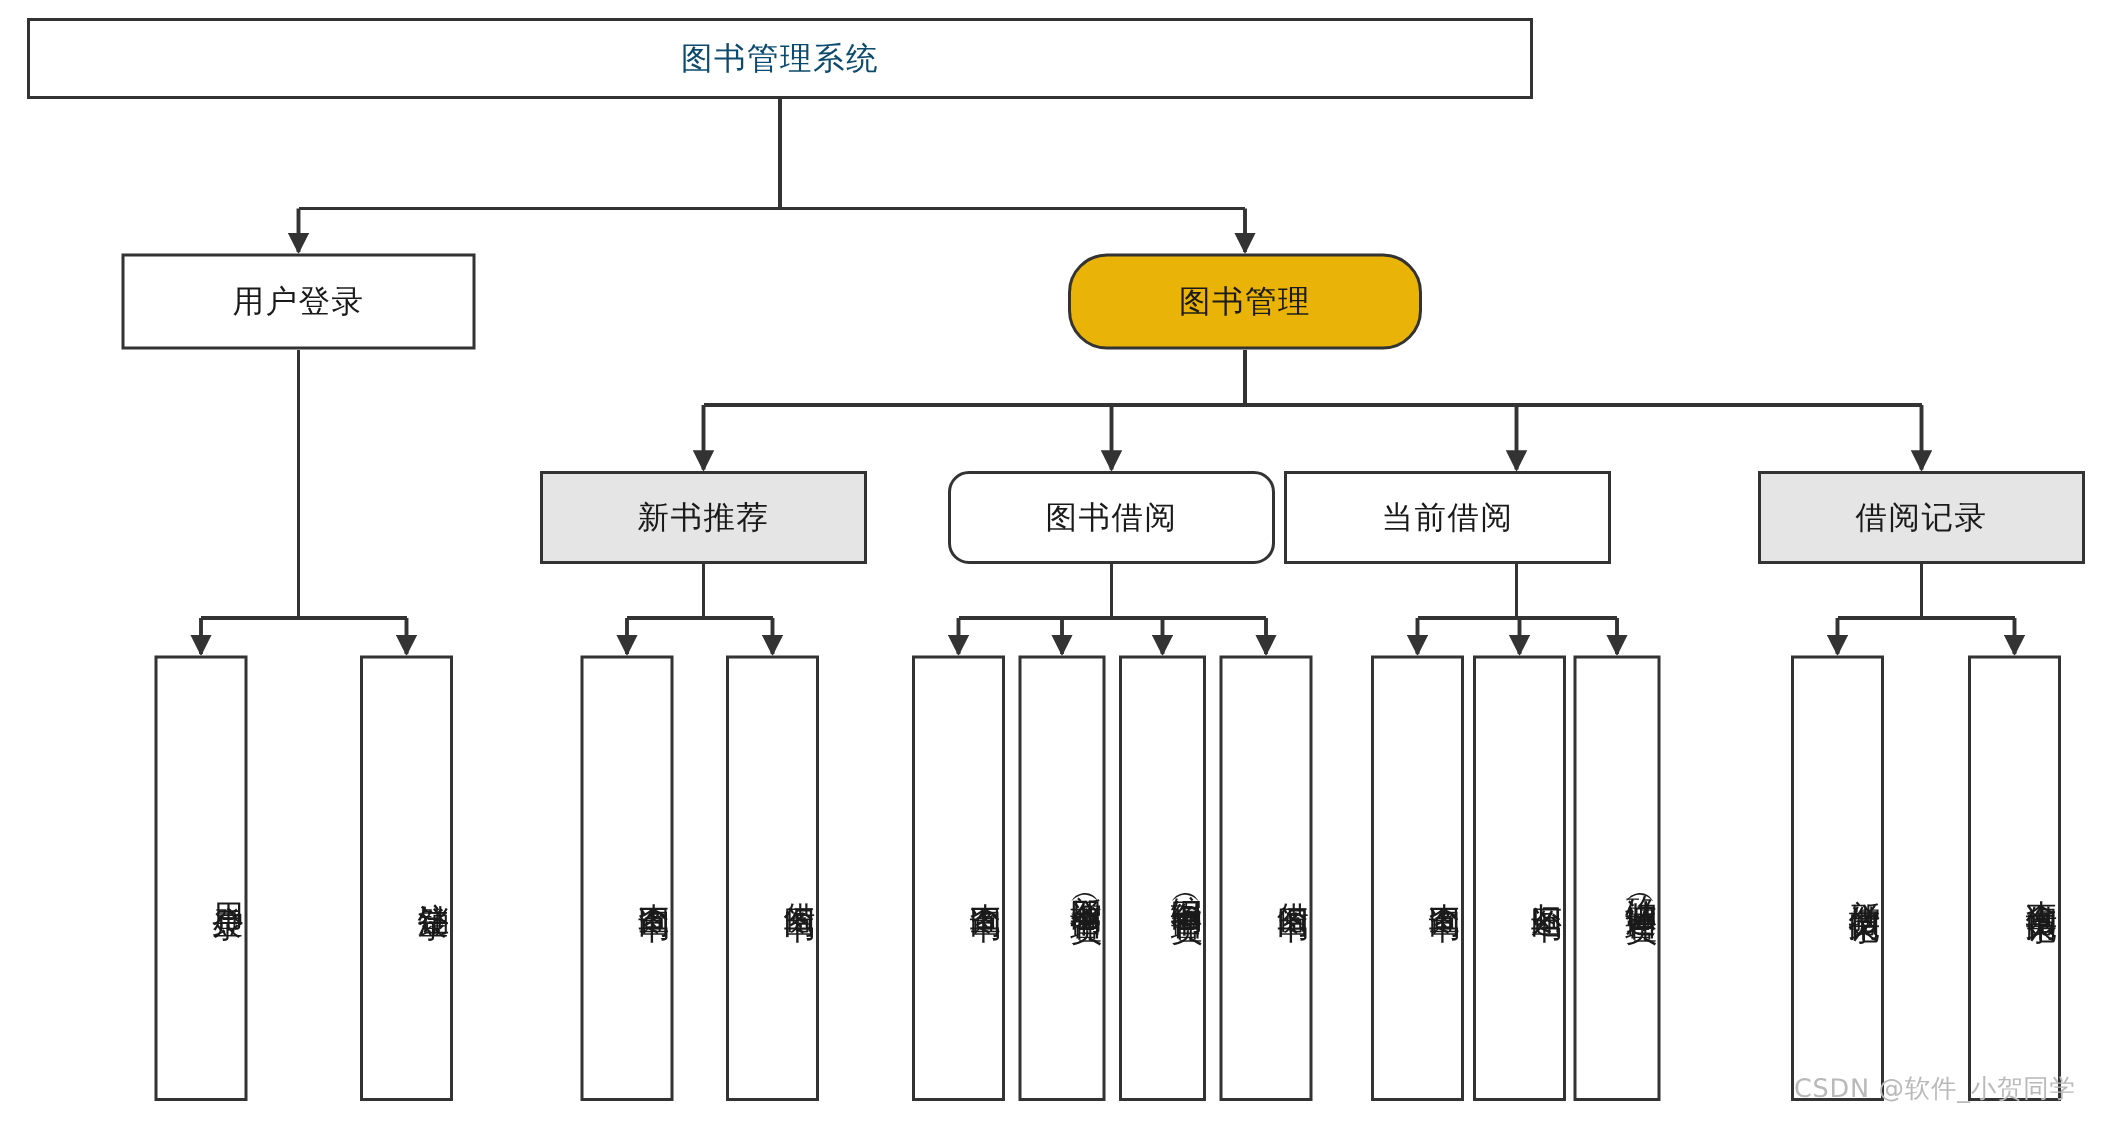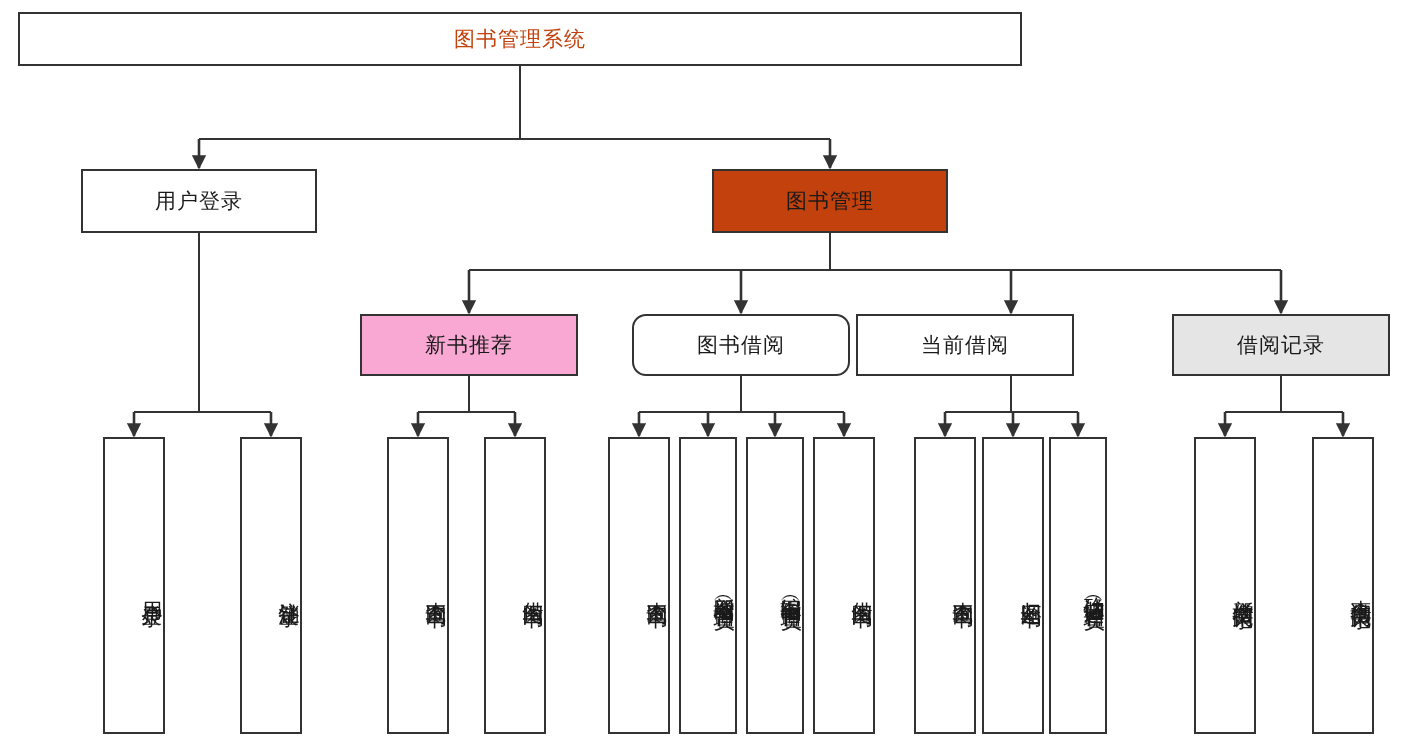--- a/index.html
+++ b/index.html
@@ -100,30 +100,30 @@
       <line x1="945" y1="412" x2="1078" y2="412" stroke="#333333" stroke-width="2.6" shape-rendering="crispEdges"></line>
       <line x1="945" y1="412" x2="945" y2="436" stroke="#333333" stroke-width="2.6" marker-end="url(#arrow)"></line>
       <line x1="1013" y1="412" x2="1013" y2="436" stroke="#333333" stroke-width="2.6" marker-end="url(#arrow)"></line>
       <line x1="1078" y1="412" x2="1078" y2="436" stroke="#333333" stroke-width="2.6" marker-end="url(#arrow)"></line>
       <line x1="1281" y1="376" x2="1281" y2="412" stroke="#333333" stroke-width="2.6" shape-rendering="crispEdges"></line>
       <line x1="1225" y1="412" x2="1343" y2="412" stroke="#333333" stroke-width="2.6" shape-rendering="crispEdges"></line>
       <line x1="1225" y1="412" x2="1225" y2="436" stroke="#333333" stroke-width="2.6" marker-end="url(#arrow)"></line>
       <line x1="1343" y1="412" x2="1343" y2="436" stroke="#333333" stroke-width="2.6" marker-end="url(#arrow)"></line>
     </svg>
   <div id="nodes-layer">
-      <div class="node horiz" style="left: 18px; top: 12px; width: 1004px; height: 54px; border-color: rgb(51, 51, 51); background: rgb(255, 255, 255); color: #c2410c;">
+      <div class="node horiz" style="left: 18px; top: 12px; width: 1004px; height: 54px; border-color: rgb(51, 51, 51); background: rgb(255, 255, 255); color: #0c4a6e;">
         <span class="lbl">图书管理系统</span>
       </div>
       <div class="node horiz" style="left: 81px; top: 169px; width: 236px; height: 64px; border-color: rgb(51, 51, 51); background: rgb(255, 255, 255); color: rgb(26, 26, 26);">
         <span class="lbl">用户登录</span>
       </div>
-      <div class="node horiz" style="left: 712px; top: 169px; width: 236px; height: 64px; border-color: rgb(51, 51, 51); background: #c2410c; color: rgb(26, 26, 26);">
+      <div class="node horiz" style="left: 712px; top: 169px; width: 236px; height: 64px; border-color: rgb(51, 51, 51); background: #eab308; color: rgb(26, 26, 26); border-radius: 26px;">
         <span class="lbl">图书管理</span>
       </div>
-      <div class="node horiz" style="left: 360px; top: 314px; width: 218px; height: 62px; border-color: rgb(51, 51, 51); background: #f9a8d4; color: rgb(26, 26, 26);">
+      <div class="node horiz" style="left: 360px; top: 314px; width: 218px; height: 62px; border-color: rgb(51, 51, 51); background: #e5e5e5; color: rgb(26, 26, 26);">
         <span class="lbl">新书推荐</span>
       </div>
       <div class="node horiz" style="left: 632px; top: 314px; width: 218px; height: 62px; border-color: rgb(51, 51, 51); background: rgb(255, 255, 255); color: rgb(26, 26, 26); border-radius: 14px;">
         <span class="lbl">图书借阅</span>
       </div>
       <div class="node horiz" style="left: 856px; top: 314px; width: 218px; height: 62px; border-color: rgb(51, 51, 51); background: rgb(255, 255, 255); color: rgb(26, 26, 26);">
         <span class="lbl">当前借阅</span>
       </div>
       <div class="node horiz" style="left: 1172px; top: 314px; width: 218px; height: 62px; border-color: rgb(51, 51, 51); background: #e5e5e5; color: rgb(26, 26, 26);">
         <span class="lbl">借阅记录</span>
@@ -161,13 +161,14 @@
       <div class="node vert" style="left: 1049px; top: 437px; width: 58px; height: 297px; border-color: rgb(51, 51, 51); background: rgb(255, 255, 255); color: rgb(26, 26, 26);">
         <span class="lbl">确认归还（管理员）</span>
       </div>
       <div class="node vert" style="left: 1194px; top: 437px; width: 62px; height: 297px; border-color: rgb(51, 51, 51); background: rgb(255, 255, 255); color: rgb(26, 26, 26);">
         <span class="lbl">新增借阅记录</span>
       </div>
       <div class="node vert" style="left: 1312px; top: 437px; width: 62px; height: 297px; border-color: rgb(51, 51, 51); background: rgb(255, 255, 255); color: rgb(26, 26, 26);">
         <span class="lbl">查询借阅记录</span>
       </div>
     </div>
+  <div class="watermark" style="left: 1196px; top: 714px; color: rgb(185, 185, 185);">CSDN @软件_小贺同学</div>
 </div>
 
 </body></html>

